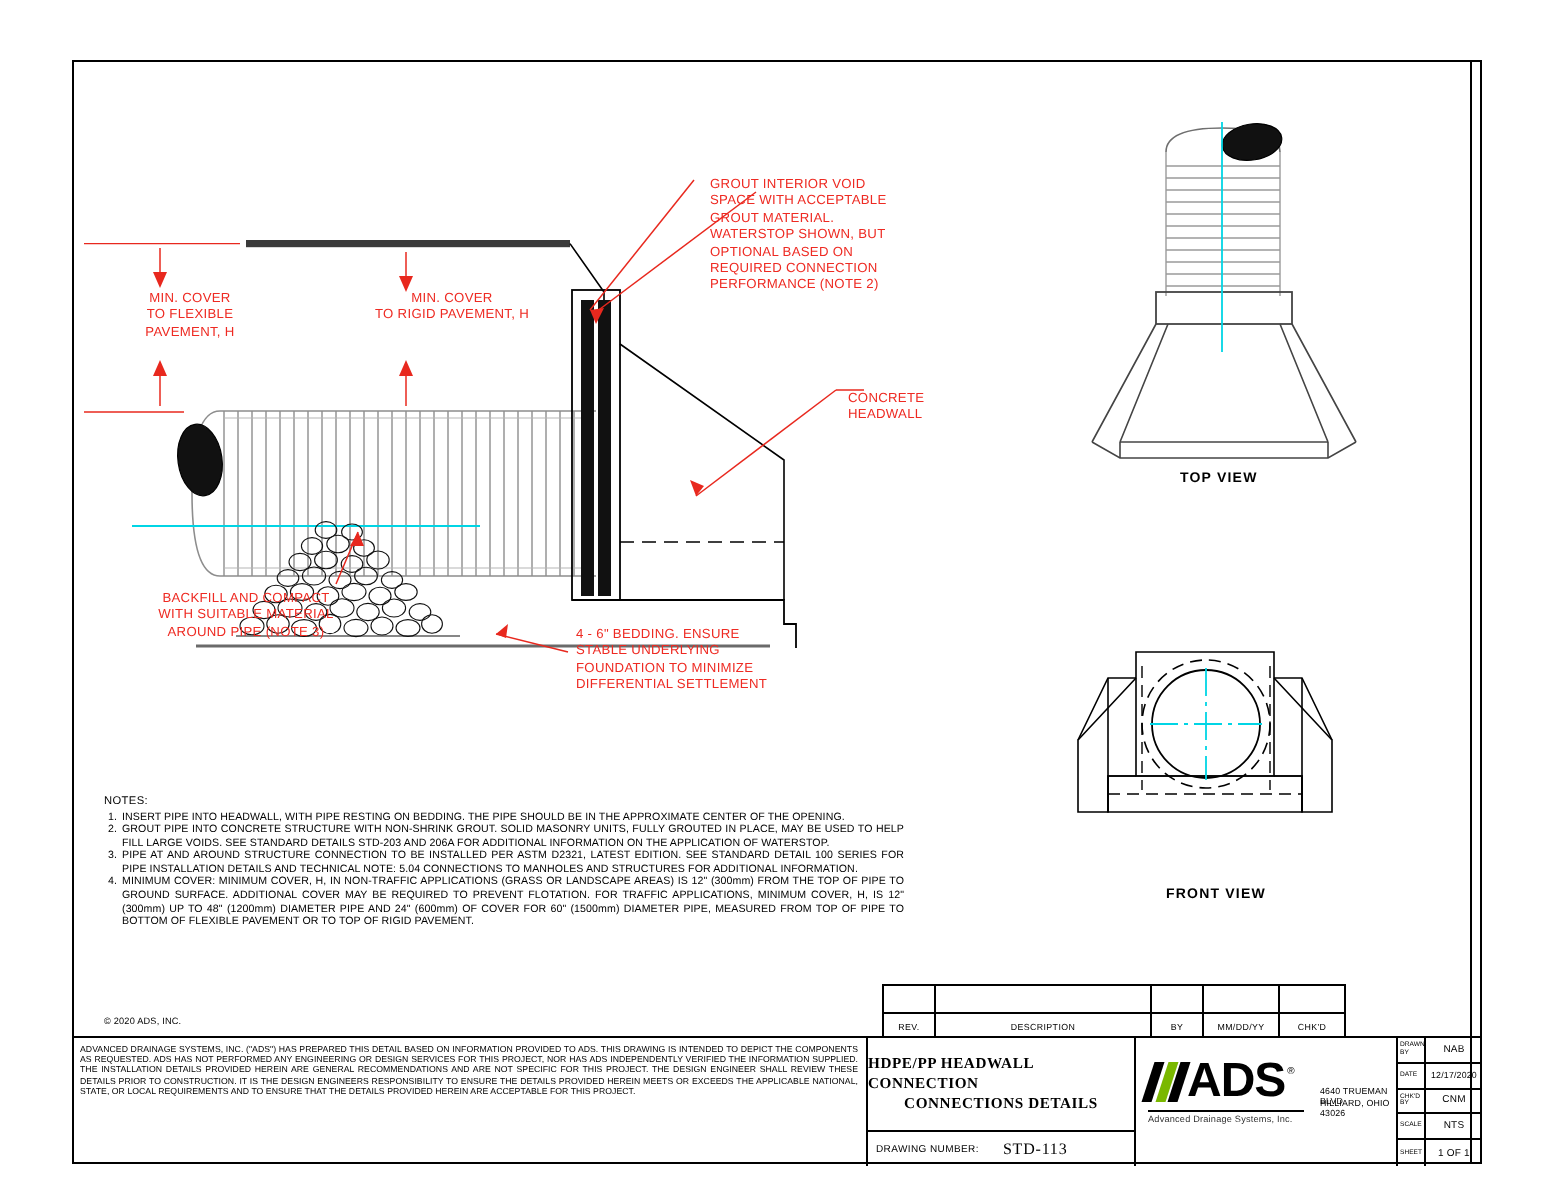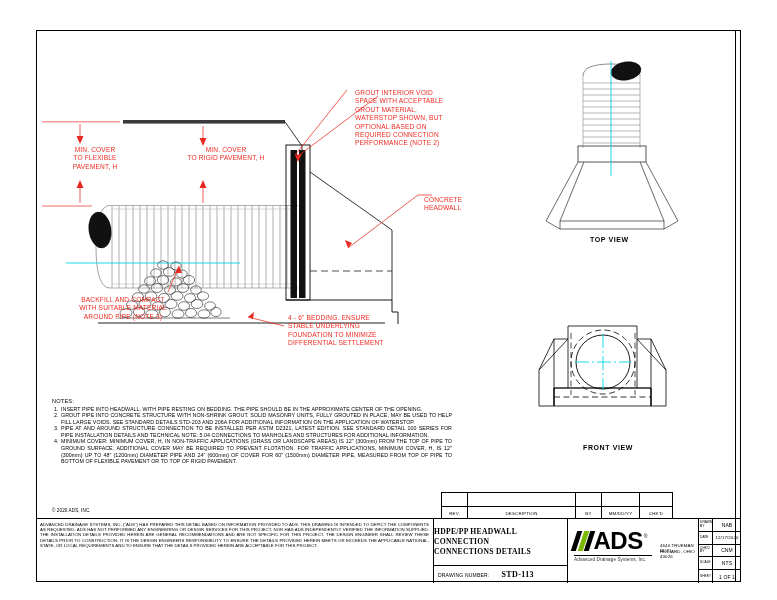--- a/index.html
+++ b/index.html
@@ -100,38 +100,38 @@
     color: #000;
     text-align: justify;
     letter-spacing: .02px;
   }
   #tb-title {
     position: absolute;
     left: 398px; top: 0px;
     width: 134px; height: 46px;
     border-right: 1px solid #000;
     display: flex; flex-direction: column;
-    justify-content: center;
+    align-items: center; justify-content: center;
   }
   #tb-title .l {
     font-size: 7.6px; font-weight: bold; color: #000;
     font-family: "Liberation Serif", serif;
     letter-spacing: .3px; line-height: 10px;
   }
   #tb-dwg {
     position: absolute;
     left: 398px; top: 46px;
     width: 134px; height: 18px;
     border-top: 1px solid #000;
     border-right: 1px solid #000;
     display: flex; align-items: center;
   }
   #tb-dwg .k { font-size: 5px; color: #000; padding-left: 4px; letter-spacing: .2px; }
   #tb-dwg .v { font-size: 8px; color: #000; font-family: "Liberation Serif", serif;
-               font-weight: bold; margin-left: 12px; letter-spacing: .4px; }
+               font-weight: normal; margin-left: 12px; letter-spacing: .4px; }
   #tb-logo {
     position: absolute;
     left: 532px; top: 0px;
     width: 131px; height: 64px;
     border-right: 1px solid #000;
   }
   #tb-meta {
     position: absolute;
     left: 663px; top: 0px;
     width: 42px; height: 64px;

